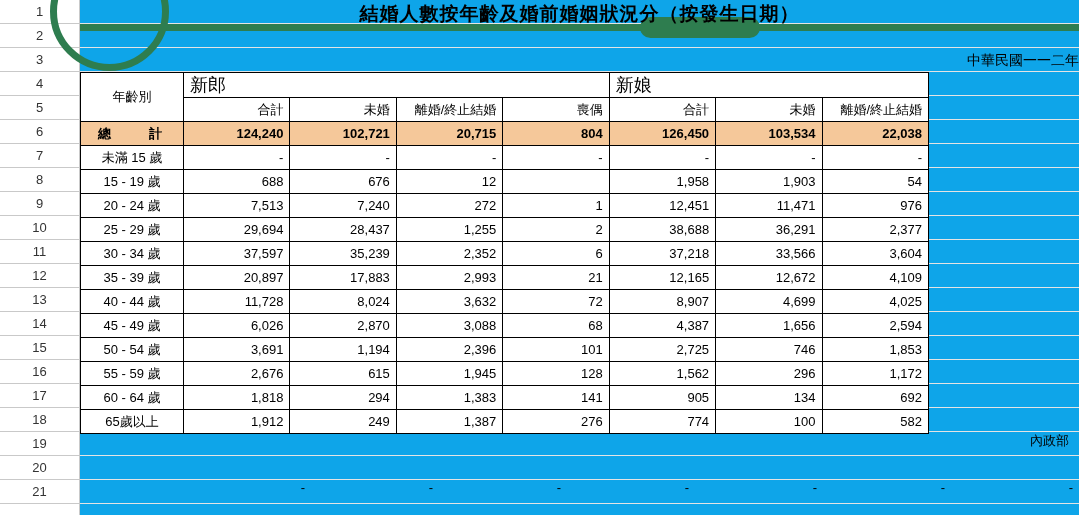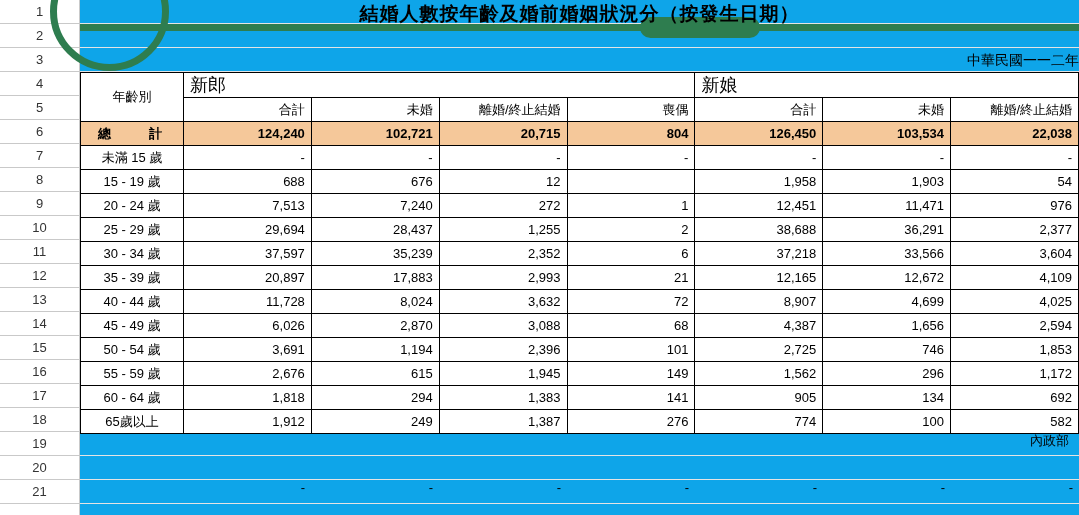--- a/index.html
+++ b/index.html
@@ -74,21 +74,21 @@
     position:absolute;top:52px;left:0;right:0;
     text-align:right;font-size:14px;
     z-index:6;
   }
   
   table.data{
     position:absolute;
     top:72px;left:0;
     border-collapse:collapse;
     table-layout:fixed;
-    width:999px;
+    width:849px;
     font-size:13px;
   }
   table.data td,table.data th{
     border:1px solid #000;
     padding:0 6px;
     height:24px;
     box-sizing:border-box;
     font-weight:normal;
     background:#fff;
   }
@@ -271,21 +271,21 @@
             <td class="c-num">101</td>
             <td class="c-num">2,725</td>
             <td class="c-num">746</td>
             <td class="c-num">1,853</td>
           </tr>
           <tr>
             <td class="c-age">55 - 59 歲</td>
             <td class="c-num">2,676</td>
             <td class="c-num">615</td>
             <td class="c-num">1,945</td>
-            <td class="c-num">149</td>
+            <td class="c-num">128</td>
             <td class="c-num">1,562</td>
             <td class="c-num">296</td>
             <td class="c-num">1,172</td>
           </tr>
           <tr>
             <td class="c-age">60 - 64 歲</td>
             <td class="c-num">1,818</td>
             <td class="c-num">294</td>
             <td class="c-num">1,383</td>
             <td class="c-num">141</td>

